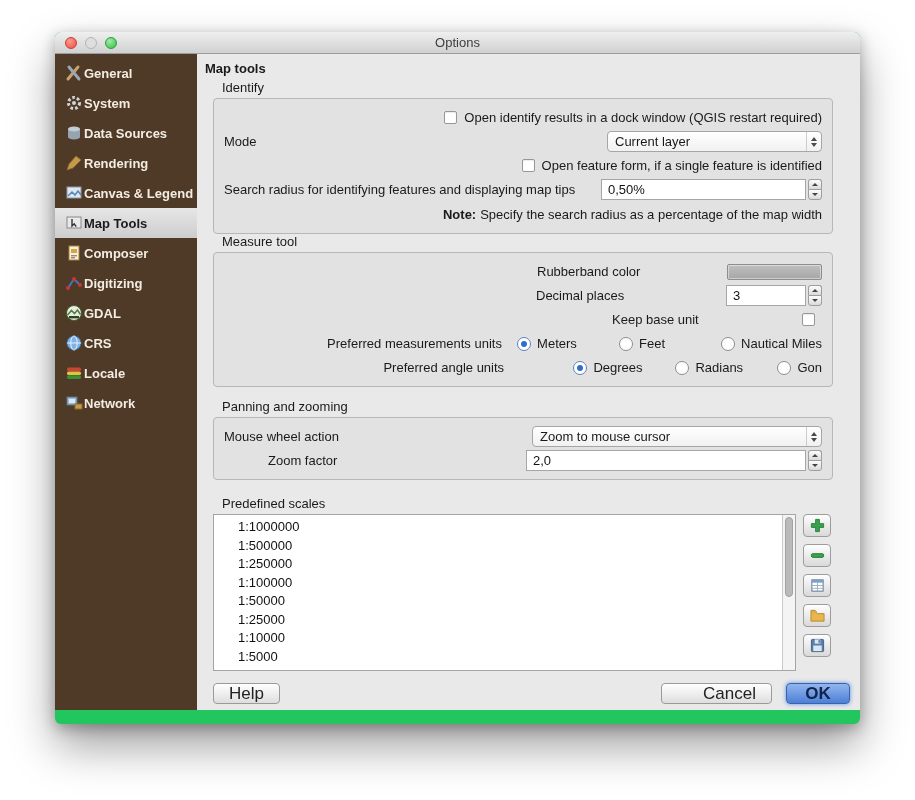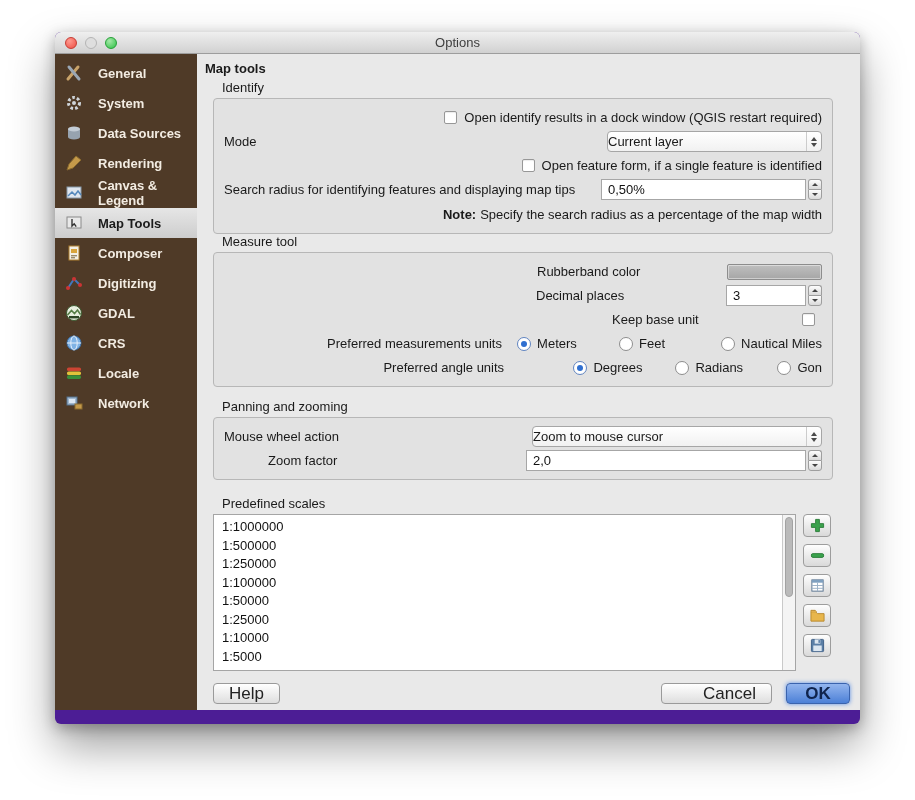--- a/index.html
+++ b/index.html
@@ -1,36 +1,36 @@
 <!DOCTYPE html>
 <html><head>
 <meta charset="utf-8">
 <style>
   * { margin:0; padding:0; box-sizing:border-box; }
   html,body { width:915px; height:800px; }
   body { background:#ffffff; font-family:"Liberation Sans", sans-serif; font-size:13px; color:#1a1a1a; position:relative; }
 
   .window { position:absolute; left:55px; top:32px; width:805px; height:692px;
-    border-radius:6px; overflow:hidden; background:#4c1d95;
+    border-radius:6px; overflow:hidden; background:#22c55e;
     box-shadow:0 22px 45px rgba(0,0,0,0.38), 0 4px 14px rgba(0,0,0,0.28); }
 
   .titlebar { height:22px; background:linear-gradient(#efefef,#d1d1d1);
     border-bottom:1px solid #9d9d9d; position:relative;
     display:flex; align-items:center; justify-content:center; }
   .traffic { position:absolute; left:10px; top:5px; display:flex; gap:8px; }
   .light { width:12px; height:12px; border-radius:50%; }
   .light.red { background:radial-gradient(circle at 35% 30%, #ff9a90, #ee4f44); border:1px solid #c63c33; }
   .light.minimize { background:#dedede; border:1px solid #b4b4b4; }
   .light.green { background:radial-gradient(circle at 35% 30%, #a5e8a8, #2fc146); border:1px solid #26a038; }
   .title-text { font-size:13px; color:#3e3e3e; }
 
   .main { display:flex; height:656px; }
 
   .sidebar { width:142px; background:#4f3a27; padding-top:4px; flex:0 0 142px; }
-  .side-item { height:30px; display:flex; align-items:center; gap:15px; padding-left:10px;
+  .side-item { height:30px; display:flex; align-items:center; gap:1px; padding-left:10px;
     color:#f3ece2; font-weight:bold; font-size:13px; cursor:default; }
   .side-item.selected { background:linear-gradient(#e6e6e6,#cdcdcd); color:#1b1b1b; }
   .side-icon { width:18px; height:18px; flex:0 0 18px; }
 
   .content { flex:1; background:#e9e9e9; padding-top:5px; display:flex; flex-direction:column; }
   .page-title { font-weight:bold; margin:2px 0 4px 8px; }
 
   .group { margin:0 27px 0 16px; }
   .group-title { margin:0 0 3px 9px; }
   .group-box { border:1px solid #b7b7b7; border-radius:4px; background:#e2e2e2; padding:8px 10px; }
@@ -38,21 +38,21 @@
 
   .row { display:flex; align-items:center; min-height:21px; margin-bottom:3px;justify-content:flex-end; }
   .row:last-child { margin-bottom:0;padding-left:44px; }
   .flex1 { flex:1; }
   .label-col { width:190px; flex:0 0 190px; }
 
   .checkbox { width:13px; height:13px; background:#ffffff; border:1px solid #979797;
     border-radius:2px; margin-right:7px; box-shadow:inset 0 1px 1px rgba(0,0,0,0.08); flex:0 0 13px; }
 
   .dropdown { height:21px; background:linear-gradient(#ffffff,#f1f1f1); border:1px solid #a6a6a6;
-    border-radius:4px; display:flex; align-items:center; }
+    border-radius:4px; display:flex; align-items:center; padding-left:7px; }
   .dd-215 { width:215px; } .dd-290 { width:290px; }
   .dd-arrows { margin-left:auto; width:15px; height:100%; display:flex; flex-direction:column;
     align-items:center; justify-content:center; gap:2px; border-left:1px solid #cccccc; }
   .tri-up { width:0; height:0; border-left:3.5px solid transparent; border-right:3.5px solid transparent; border-bottom:4px solid #4a4a4a; }
   .tri-down { width:0; height:0; border-left:3.5px solid transparent; border-right:3.5px solid transparent; border-top:4px solid #4a4a4a; }
 
   .textfield { height:21px; background:#ffffff; border:1px solid #a6a6a6; padding:0 6px;
     font-family:"Liberation Sans", sans-serif; font-size:13px; color:#111; }
   .tf-205 { width:205px; } .tf-80 { width:80px; } .tf-280 { width:280px; }
 
@@ -76,21 +76,21 @@
   .radio { width:14px; height:14px; border-radius:50%; background:#ffffff; border:1px solid #8d8d8d;
     position:relative; flex:0 0 14px; }
   .radio.checked { border-color:#5f83c0; }
   .radio.checked::after { content:""; position:absolute; left:3px; top:3px; width:6px; height:6px;
     border-radius:50%; background:#2f6fd0; }
 
   .scales-wrap { margin:0 27px 0 16px; }
   .scales-row { display:flex; }
   .scales-list { flex:1; height:157px; background:#ffffff; border:1px solid #a5a5a5;
     position:relative; overflow:hidden; padding-top:3px; }
-  .scale-item { padding-left:8px; height:18.5px; line-height:18.5px; color:#111; }
+  .scale-item { padding-left:24px; height:18.5px; line-height:18.5px; color:#111; }
   .scrollbar { position:absolute; right:0; top:0; bottom:0; width:13px; background:#f4f4f4; border-left:1px solid #c9c9c9; }
   .scroll-thumb { position:absolute; left:2px; top:2px; width:8px; height:80px; border-radius:5px;
     background:#bababa; border:1px solid #a2a2a2; }
   .scale-btns { width:30px; margin-left:7px; display:flex; flex-direction:column; gap:7px; flex:0 0 30px; }
   .sq-btn { width:28px; height:23px; background:linear-gradient(#fefefe,#d9d9d9); border:1px solid #9d9d9d;
     border-radius:4px; display:flex; align-items:center; justify-content:center; }
 
   .footer { display:flex; align-items:center; margin:12px 10px 0 16px; }
   .btn { height:21px; padding:0 15px; border-radius:4px; background:linear-gradient(#ffffff,#dedede);
     border:1px solid #9a9a9a; display:flex; align-items:center; justify-content:center; font-size:17px; color:#222; }

